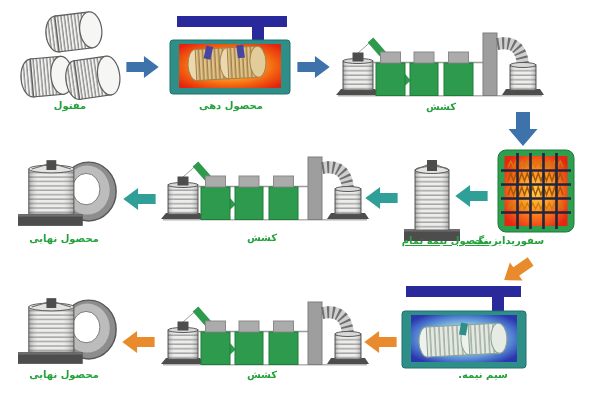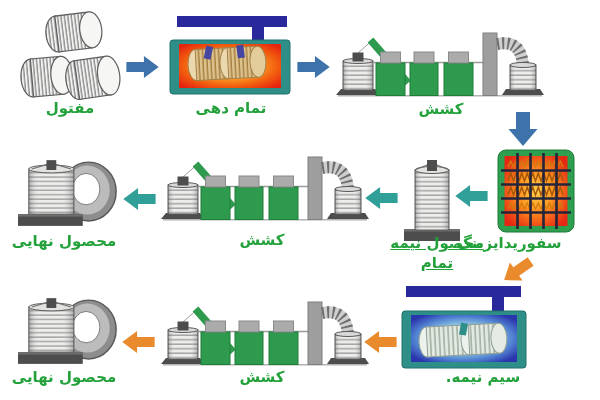--- a/index.html
+++ b/index.html
@@ -1,20 +1,20 @@
 <!DOCTYPE html>
 <html><head>
 <meta charset="utf-8">
 <style>
   html,body{margin:0;padding:0;background:#fff;}
   .canvas{position:relative;width:600px;height:400px;background:#ffffff;overflow:hidden;
           font-family:"DejaVu Sans","Liberation Sans",sans-serif;}
   .stage{position:absolute;width:600px;height:400px;left:0;top:0;}
-  .lbl{position:absolute;transform:translateX(-50%);direction:rtl;text-align:center;
-       font-weight:bold;font-size:15px;color:#23a13b;white-space:nowrap;line-height:1.3;}
+  .lbl{position:absolute;transform:translateX(-50%);direction:rtl;
+       font-weight:bold;font-size:10px;color:#23a13b;white-space:nowrap;line-height:1.3;}
   .lbl.wrap{white-space:normal;width:104px;text-decoration:underline;}
 </style>
 </head>
 <body>
 
 <div class="canvas">
 
   <svg class="stage" width="600" height="400" viewBox="0 0 600 400">
     <defs>
       <pattern id="ridgesH" width="4" height="4.5" patternUnits="userSpaceOnUse">
@@ -205,21 +205,21 @@
     <use href="#arrowL" x="364" y="186" width="34" height="24" fill="#2f9f97"></use>
     <use href="#arrowL" x="121" y="187" width="36" height="24" fill="#2f9f97"></use>
     <g transform="translate(517,271) rotate(145)">
       <use href="#arrowR" x="-18" y="-12" width="36" height="24" fill="#e98b2d"></use>
     </g>
     <use href="#arrowL" x="363" y="330" width="34" height="24" fill="#e98b2d"></use>
     <use href="#arrowL" x="120" y="330" width="36" height="24" fill="#e98b2d"></use>
   </svg>
 
   <div class="lbl" style="left:70px;top:99px">مفتول</div>
-  <div class="lbl" style="left:231px;top:99px">تمام دهی</div>
+  <div class="lbl" style="left:231px;top:99px">محصول دهی</div>
   <div class="lbl" style="left:441px;top:100px">کشش</div>
   <div class="lbl" style="left:509px;top:234px">سفوریدایزینگ</div>
   <div class="lbl wrap" style="left:437px;top:234px">محصول نیمه تمام</div>
   <div class="lbl" style="left:262px;top:231px">کشش</div>
   <div class="lbl" style="left:64px;top:232px">محصول نهایی</div>
   <div class="lbl" style="left:483px;top:368px">سیم نیمه.</div>
   <div class="lbl" style="left:262px;top:368px">کشش</div>
   <div class="lbl" style="left:64px;top:368px">محصول نهایی</div>
 
 </div>

